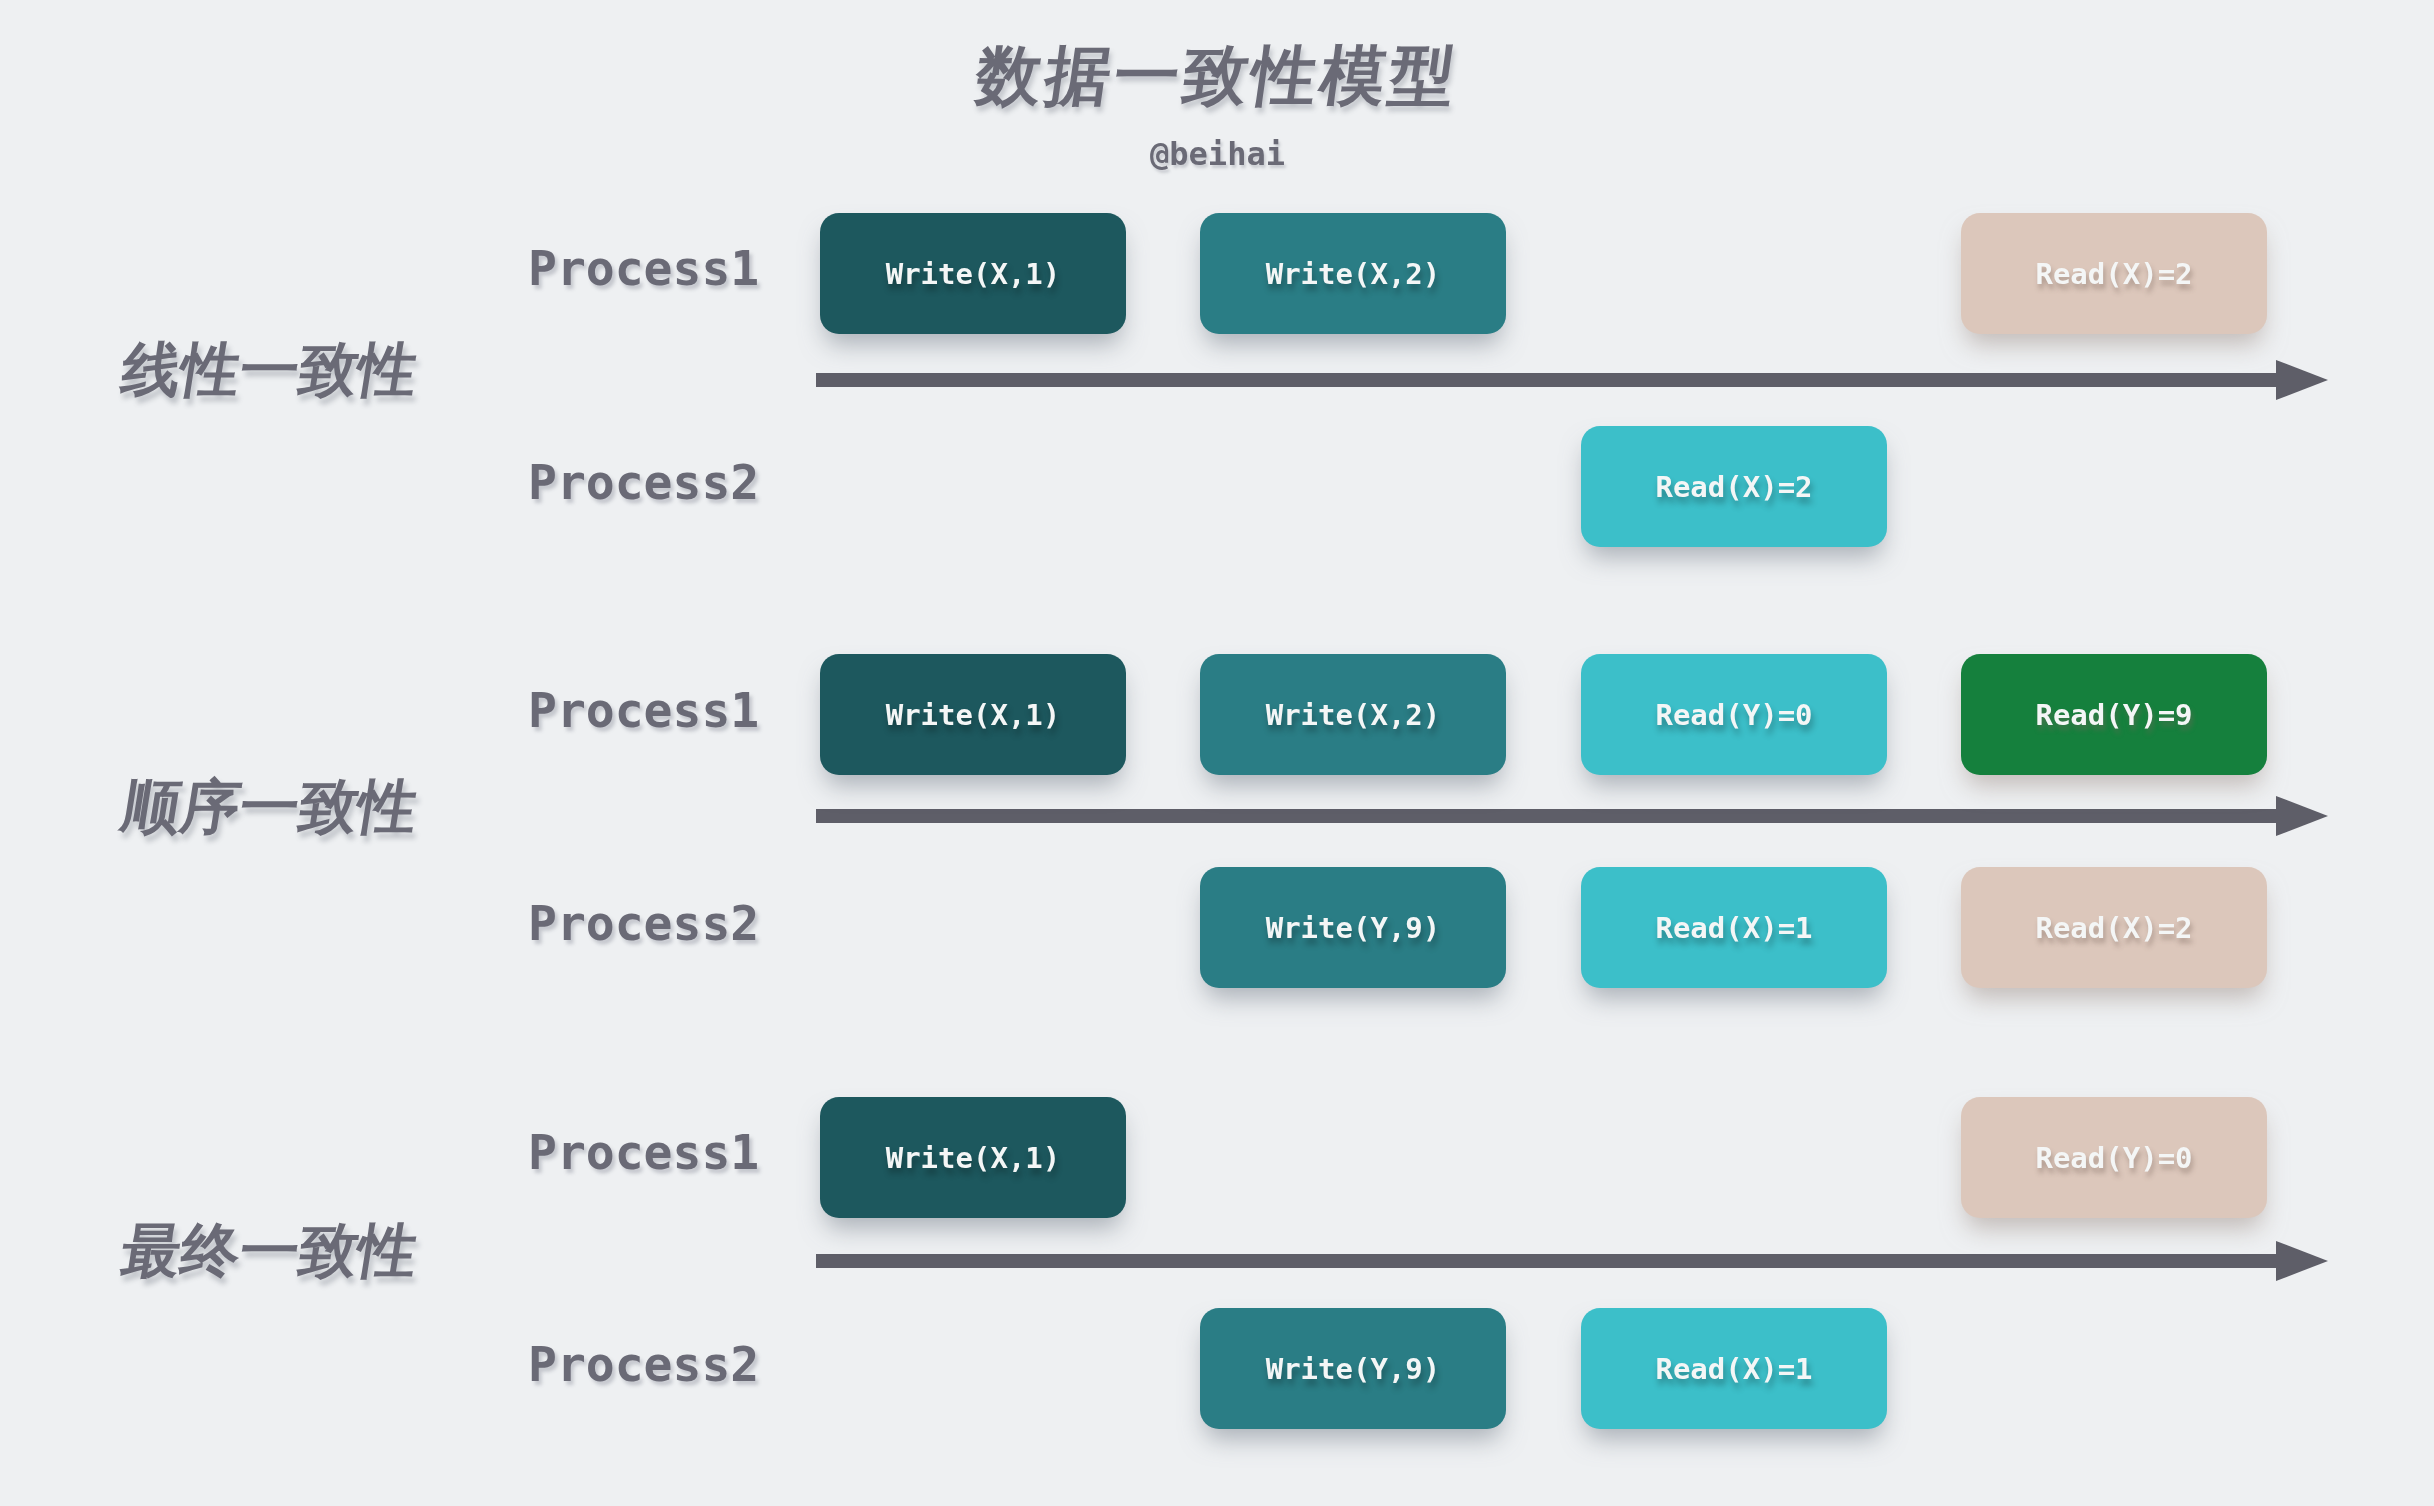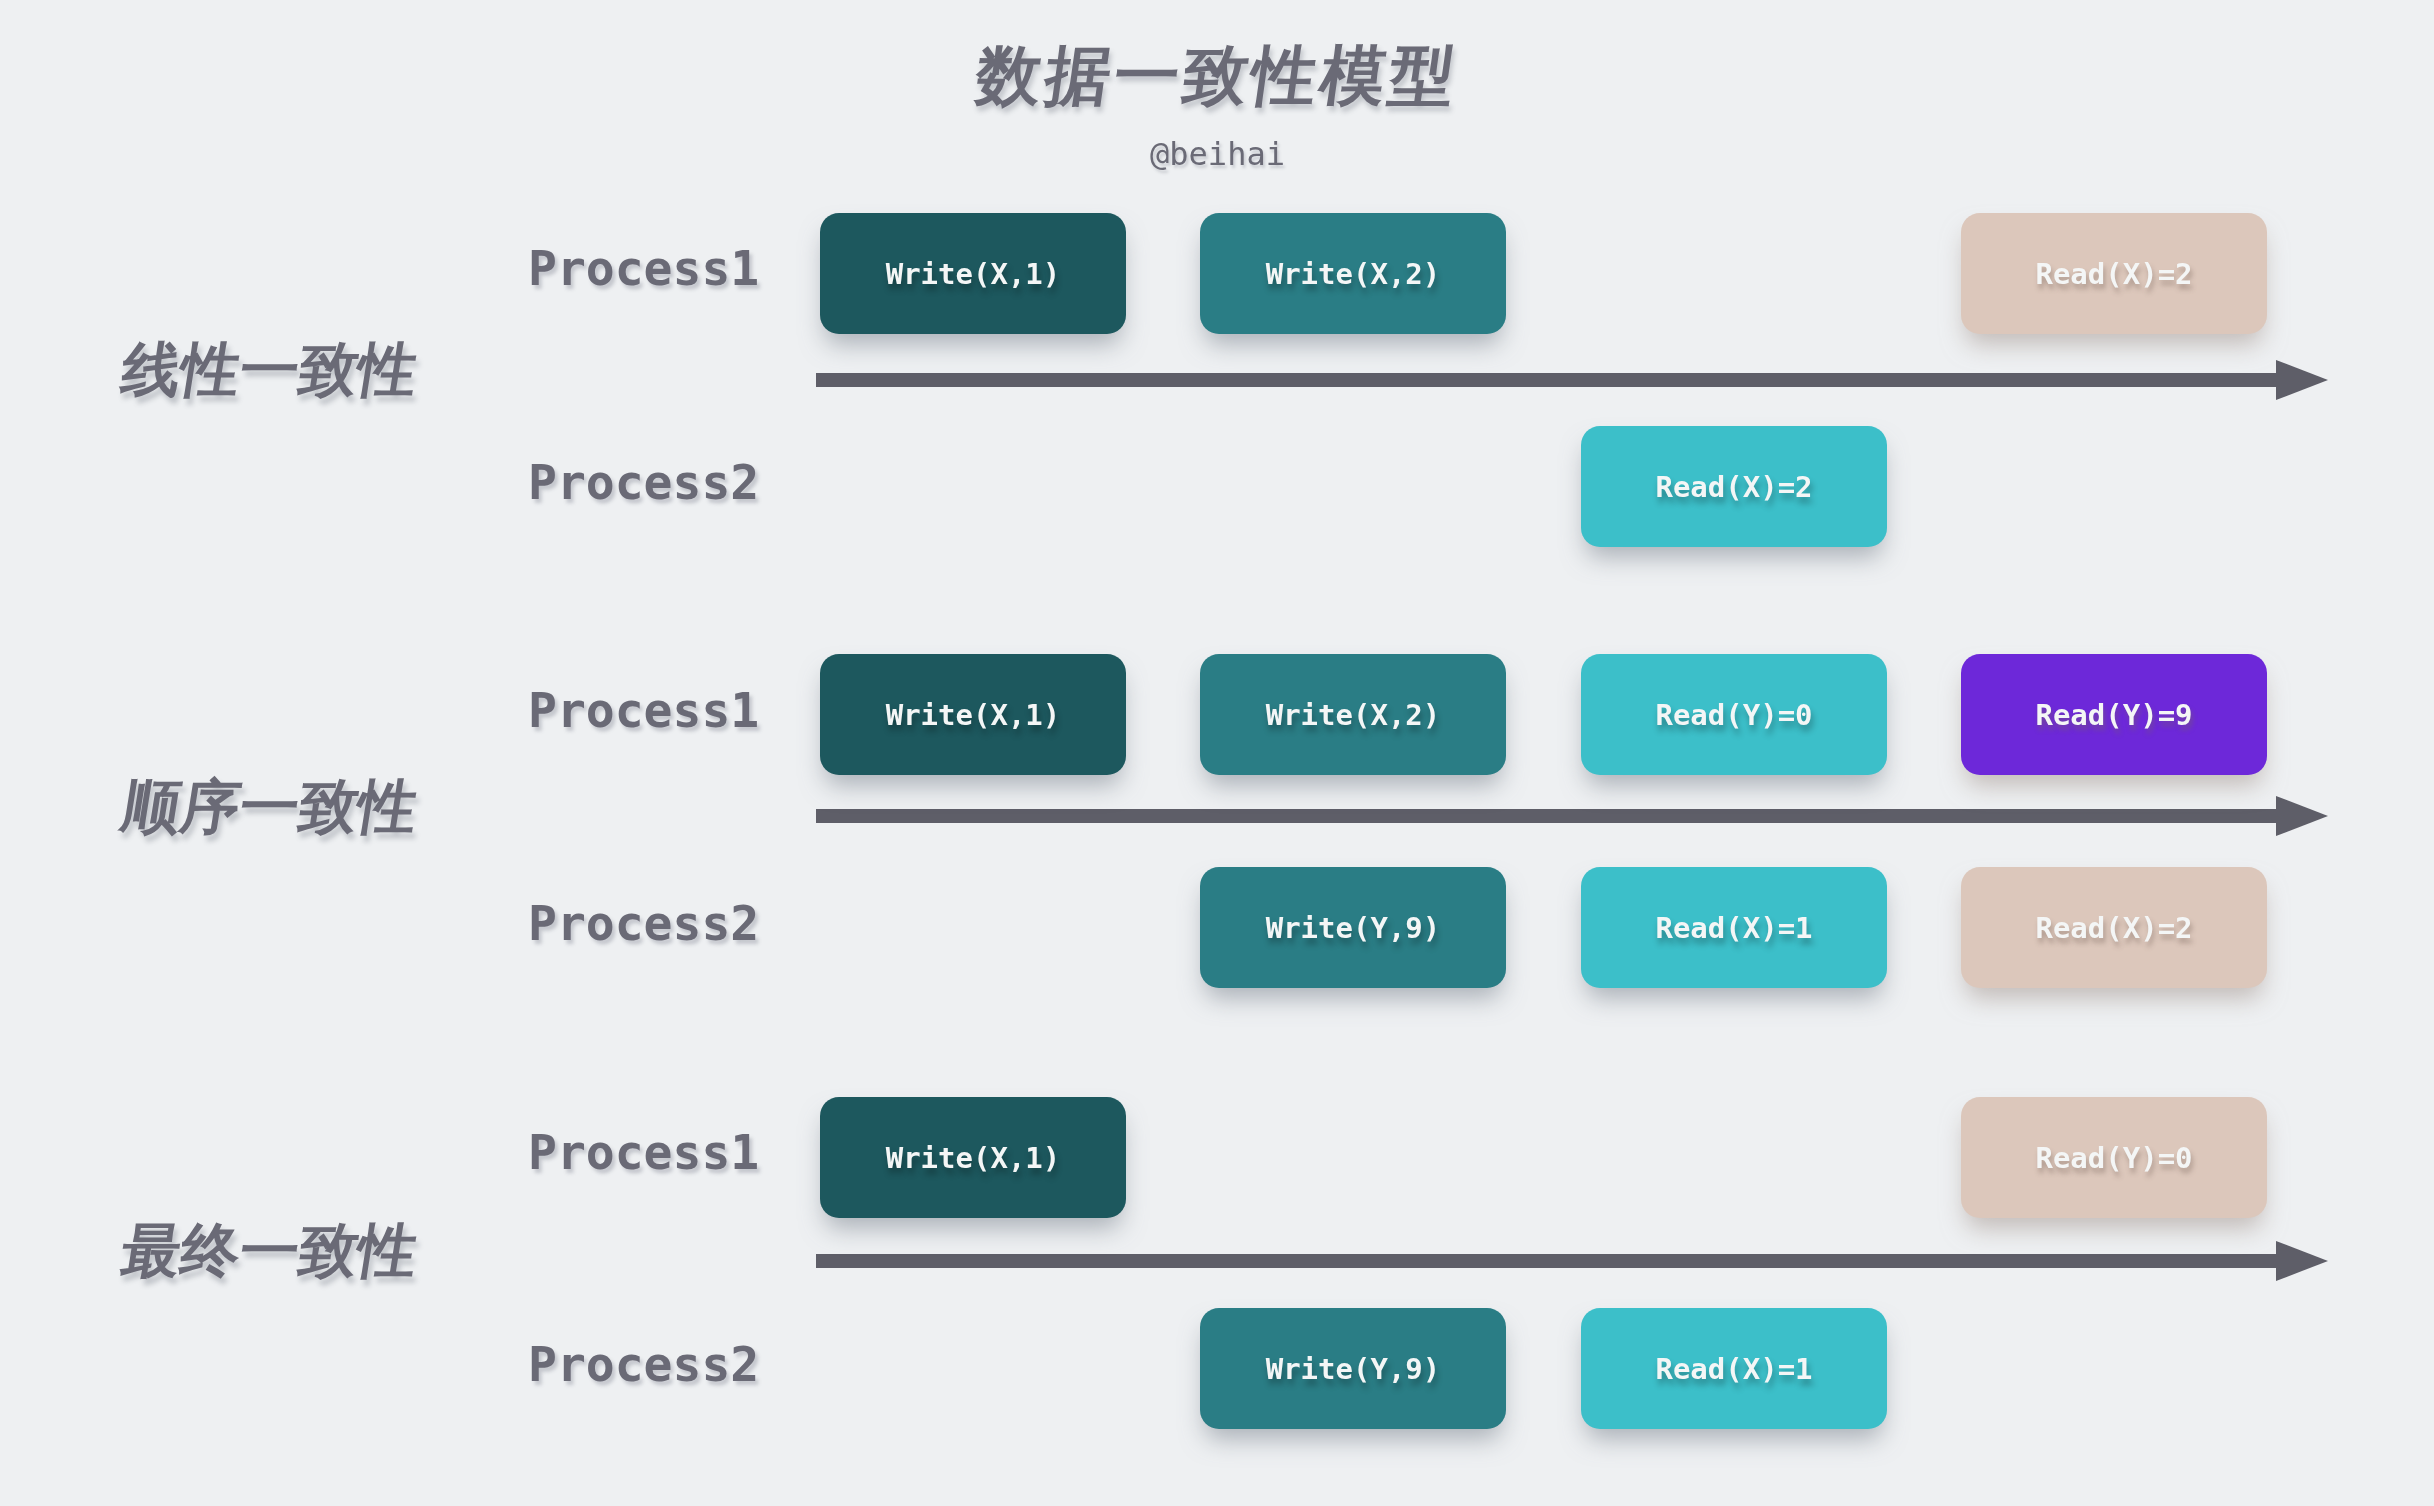--- a/index.html
+++ b/index.html
@@ -27,21 +27,21 @@
     transform: skewX(-8deg);
     text-shadow: 2.9px 4.8px 4.8px rgba(90,95,110,0.30);
     white-space: nowrap;
   }
   .page-author {
     position: absolute;
     left: 0; right: 0; top: 135px;
     text-align: center;
     font-family: "DejaVu Sans Mono", "Liberation Mono", monospace;
     font-size: 32px;
-    font-weight: normal;
+    font-weight: bold;
     color: #6a6a76;
     text-shadow: 1.9px 2.9px 2.9px rgba(90,95,110,0.25);
   }
 
   
   .section-label {
     position: absolute;
     left: 122px;
     width: 399px;
     font-size: 59px;
@@ -151,21 +151,21 @@
   <div class="box row-s1p2 slot-2 v-read_cyan" style="background: rgb(60, 191, 201);">Read(X)=2</div>
 
   <div class="section-label s2">顺序一致性</div>
   <div class="process-label pl-s2p1">Process1</div>
   <div class="process-label pl-s2p2">Process2</div>
   <div class="timeline t2"></div>
 
   <div class="box row-s2p1 slot-0 v-write_dark" style="background: rgb(29, 88, 94);">Write(X,1)</div>
   <div class="box row-s2p1 slot-1 v-write_teal" style="background: rgb(42, 125, 133);">Write(X,2)</div>
   <div class="box row-s2p1 slot-2 v-read_cyan" style="background: rgb(60, 191, 201);">Read(Y)=0</div>
-  <div class="box row-s2p1 slot-3 v-stale_beige" style="background: #6d28d9;">Read(Y)=9</div>
+  <div class="box row-s2p1 slot-3 v-stale_beige" style="background: #15803d;">Read(Y)=9</div>
   <div class="box row-s2p2 slot-1 v-write_teal" style="background: rgb(42, 125, 133);">Write(Y,9)</div>
   <div class="box row-s2p2 slot-2 v-read_cyan" style="background: rgb(60, 191, 201);">Read(X)=1</div>
   <div class="box row-s2p2 slot-3 v-stale_beige" style="background: rgb(220, 199, 187);">Read(X)=2</div>
 
   <div class="section-label s3">最终一致性</div>
   <div class="process-label pl-s3p1">Process1</div>
   <div class="process-label pl-s3p2">Process2</div>
   <div class="timeline t3"></div>
 
   <div class="box row-s3p1 slot-0 v-write_dark" style="background: rgb(29, 88, 94);">Write(X,1)</div>

